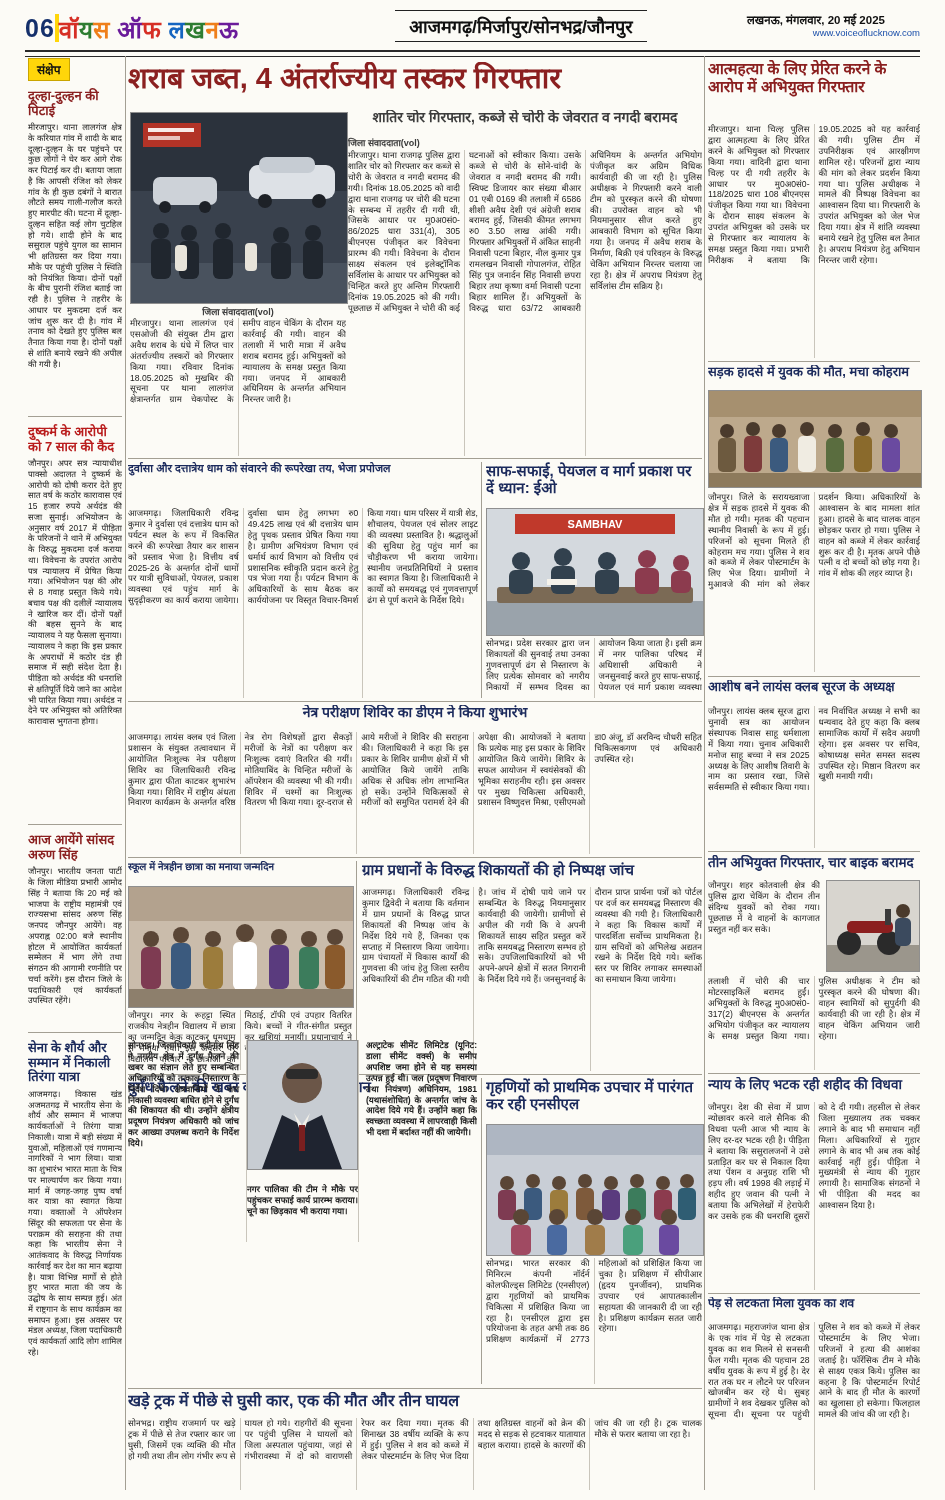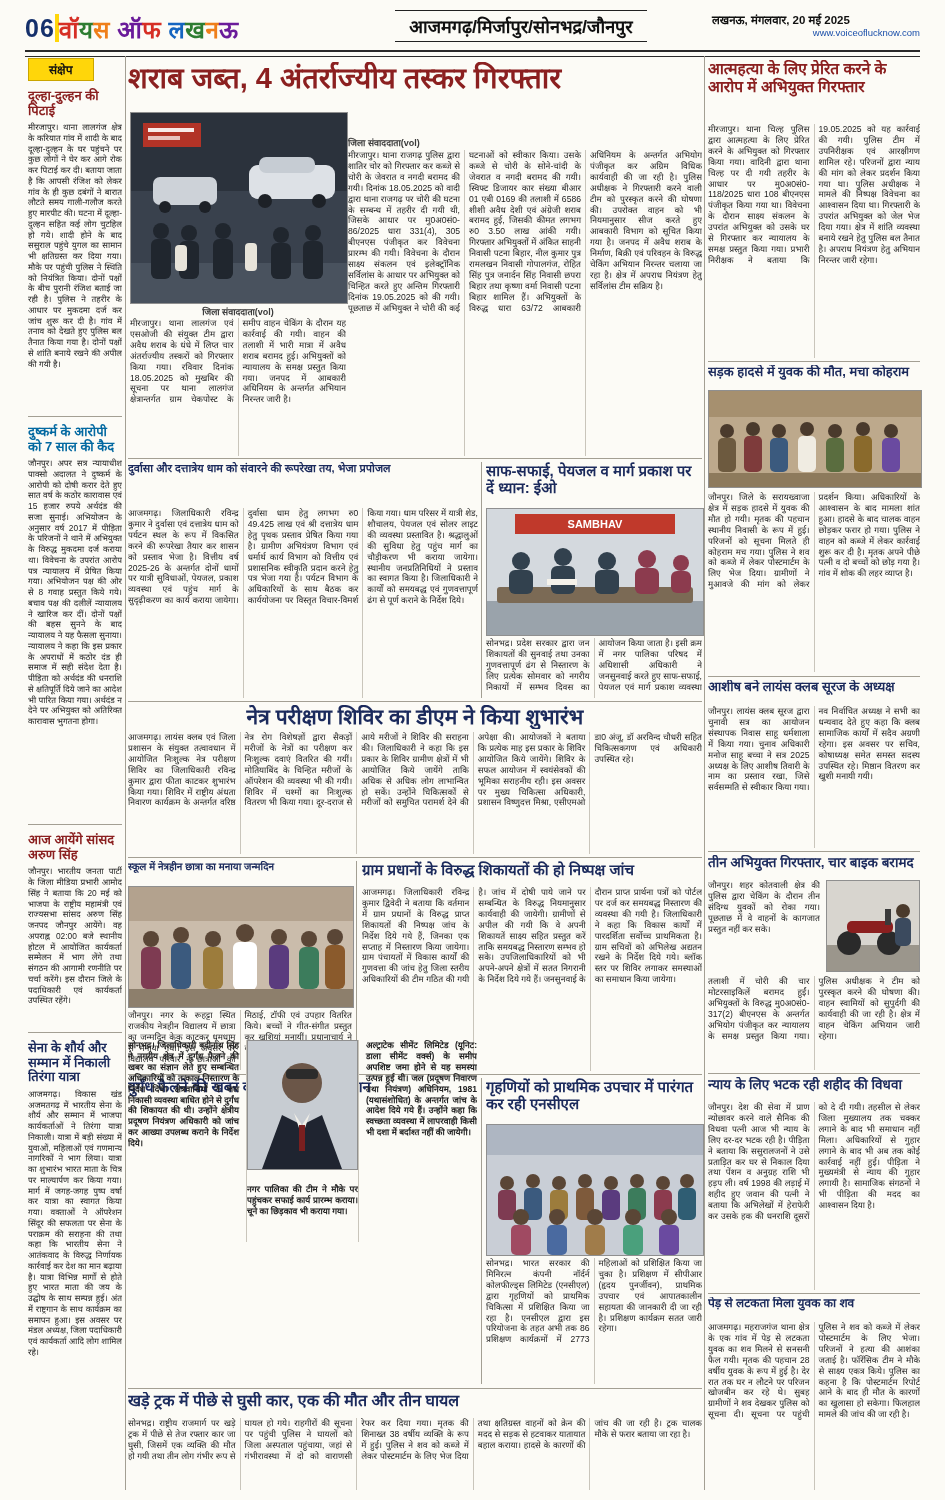--- a/index.html
+++ b/index.html
@@ -13,26 +13,26 @@
   .hl{font-weight:bold;color:#1b2a5c;line-height:1.14;overflow:hidden;}
   .maroon{color:#8b2020;}
   .byline{font-size:9px;font-weight:bold;color:#3a3a3a;}
   .photo{border:1px solid #8f8f8f;background:#cfd3d8;overflow:hidden;}
   .photo svg{width:100%;height:100%;display:block;}
   .hrule{position:absolute;height:1px;background:#a39f93;}
   .vrule{position:absolute;width:1px;background:#a39f93;}
   .brieftitle{font-weight:bold;font-size:13px;line-height:1.12;margin:8px 0 4px 0;}
   .brief-body{font-size:8.4px;line-height:1.28;text-align:justify;overflow:hidden;}
   .seclabel{display:inline-block;background:#ffd60a;color:#111;font-weight:bold;
-            font-size:12px;padding:2px 20px;border:1px solid #caa500;}
+            font-size:12px;padding:2px 8px;border:1px solid #caa500;}
   .hdr-num{font-size:25px;font-weight:bold;color:#15306b;letter-spacing:1px;}
   .hdr-name{font-size:24px;font-weight:bold;letter-spacing:.5px;}
   .hdr-region{font-size:18px;font-weight:bold;color:#101010;border-top:1.5px solid #222;
               border-bottom:1.5px solid #222;padding:3px 14px;white-space:nowrap;}
-  .hdr-date{font-size:11.5px;font-weight:bold;color:#101010;text-align:left;}
+  .hdr-date{font-size:11.5px;font-weight:bold;color:#101010;text-align:center;}
   .hdr-web{font-size:9.5px;color:#1a4faa;text-align:right;}
   .dbl{position:absolute;left:25px;right:25px;top:50px;height:4px;
        border-top:2px solid #2a2a2a;border-bottom:1px solid #2a2a2a;}
 </style>
 </head>
 <body>
 
 <div class="page">
 
   <div class="abs" style="left:25px;top:8px;width:310px;height:40px;display:flex;align-items:center;gap:0;">
@@ -52,33 +52,34 @@
   <div class="vrule" style="left:125px;top:56px;height:1434px;"></div>
   <div class="vrule" style="left:704px;top:56px;height:1434px;"></div>
 
   <div class="abs" style="left:28px;top:58px;width:94px;height:1432px;overflow:hidden;">
     <span class="seclabel">संक्षेप</span>
 
     <div class="brieftitle maroon">दूल्हा-दुल्हन की पिटाई</div>
     <div class="brief-body" style="height:288px;">मीरजापुर। थाना लालगंज क्षेत्र के करियात गांव में शादी के बाद दूल्हा-दुल्हन के घर पहुंचने पर कुछ लोगों ने घेर कर आगे रोक कर पिटाई कर दी। बताया जाता है कि आपसी रंजिश को लेकर गांव के ही कुछ दबंगों ने बारात लौटते समय गाली-गलौज करते हुए मारपीट की। घटना में दूल्हा-दुल्हन सहित कई लोग चुटहिल हो गये। शादी होने के बाद ससुराल पहुंचे युगल का सामान भी क्षतिग्रस्त कर दिया गया। मौके पर पहुंची पुलिस ने स्थिति को नियंत्रित किया। दोनों पक्षों के बीच पुरानी रंजिश बताई जा रही है। पुलिस ने तहरीर के आधार पर मुकदमा दर्ज कर जांच शुरू कर दी है। गांव में तनाव को देखते हुए पुलिस बल तैनात किया गया है। दोनों पक्षों से शांति बनाये रखने की अपील की गयी है।</div>
     <div style="height:1px;background:#a39f93;margin:6px 0;"></div>
 
-    <div class="brieftitle" style="color:#0369a1;">दुष्कर्म के आरोपी को 7 साल की कैद</div>
+    <div class="brieftitle" style="color:#b91c1c;">दुष्कर्म के आरोपी को 7 साल की कैद</div>
     <div class="brief-body" style="height:360px;">जौनपुर। अपर सत्र न्यायाधीश पाक्सो अदालत ने दुष्कर्म के आरोपी को दोषी करार देते हुए सात वर्ष के कठोर कारावास एवं 15 हजार रुपये अर्थदंड की सजा सुनाई। अभियोजन के अनुसार वर्ष 2017 में पीड़िता के परिजनों ने थाने में अभियुक्त के विरुद्ध मुकदमा दर्ज कराया था। विवेचना के उपरांत आरोप पत्र न्यायालय में प्रेषित किया गया। अभियोजन पक्ष की ओर से 8 गवाह प्रस्तुत किये गये। बचाव पक्ष की दलीलें न्यायालय ने खारिज कर दीं। दोनों पक्षों की बहस सुनने के बाद न्यायालय ने यह फैसला सुनाया। न्यायालय ने कहा कि इस प्रकार के अपराधों में कठोर दंड ही समाज में सही संदेश देता है। पीड़िता को अर्थदंड की धनराशि से क्षतिपूर्ति दिये जाने का आदेश भी पारित किया गया। अर्थदंड न देने पर अभियुक्त को अतिरिक्त कारावास भुगतना होगा।</div>
     <div style="height:1px;background:#a39f93;margin:6px 0;"></div>
 
     <div class="brieftitle maroon">आज आयेंगे सांसद अरुण सिंह</div>
     <div class="brief-body" style="height:160px;">जौनपुर। भारतीय जनता पार्टी के जिला मीडिया प्रभारी आमोद सिंह ने बताया कि 20 मई को भाजपा के राष्ट्रीय महामंत्री एवं राज्यसभा सांसद अरुण सिंह जनपद जौनपुर आयेंगे। वह अपराह्न 02:00 बजे स्थानीय होटल में आयोजित कार्यकर्ता सम्मेलन में भाग लेंगे तथा संगठन की आगामी रणनीति पर चर्चा करेंगे। इस दौरान जिले के पदाधिकारी एवं कार्यकर्ता उपस्थित रहेंगे।</div>
     <div style="height:1px;background:#a39f93;margin:6px 0;"></div>
 
     <div class="brieftitle" style="color:#1b2a5c;">सेना के शौर्य और सम्मान में निकाली तिरंगा यात्रा</div>
     <div class="brief-body" style="height:430px;">आजमगढ़। विकास खंड अजमतगढ़ में भारतीय सेना के शौर्य और सम्मान में भाजपा कार्यकर्ताओं ने तिरंगा यात्रा निकाली। यात्रा में बड़ी संख्या में युवाओं, महिलाओं एवं गणमान्य नागरिकों ने भाग लिया। यात्रा का शुभारंभ भारत माता के चित्र पर माल्यार्पण कर किया गया। मार्ग में जगह-जगह पुष्प वर्षा कर यात्रा का स्वागत किया गया। वक्ताओं ने ऑपरेशन सिंदूर की सफलता पर सेना के पराक्रम की सराहना की तथा कहा कि भारतीय सेना ने आतंकवाद के विरुद्ध निर्णायक कार्रवाई कर देश का मान बढ़ाया है। यात्रा विभिन्न मार्गों से होते हुए भारत माता की जय के उद्घोष के साथ सम्पन्न हुई। अंत में राष्ट्रगान के साथ कार्यक्रम का समापन हुआ। इस अवसर पर मंडल अध्यक्ष, जिला पदाधिकारी एवं कार्यकर्ता आदि लोग शामिल रहे।</div>
   </div>
 
   <div class="abs hl maroon" style="left:128px;top:62px;width:574px;height:44px;font-size:29px;text-align:left;">शराब जब्त, 4 अंतर्राज्यीय तस्कर गिरफ्तार</div>
+  <div class="abs hl" style="left:348px;top:110px;width:354px;height:24px;font-size:14px;color:#3c3c3c;text-align:center;">शातिर चोर गिरफ्तार, कब्जे से चोरी के जेवरात व नगदी बरामद</div>
 
   <div class="abs photo" style="left:130px;top:112px;width:216px;height:190px;">
     <svg viewBox="0 0 216 190" preserveAspectRatio="none">
       <rect width="216" height="190" fill="#39414d"></rect>
       <rect width="216" height="78" fill="#2b323c"></rect>
       <rect x="12" y="10" width="58" height="24" fill="#b23327"></rect>
       <rect x="17" y="15" width="46" height="4" fill="#ffffff" opacity="0.9"></rect>
       <rect x="17" y="23" width="32" height="4" fill="#ffffff" opacity="0.7"></rect>
       <rect y="150" width="216" height="40" fill="#49525e"></rect>
       <rect x="118" y="52" width="86" height="34" rx="9" fill="#dde1e6"></rect>
@@ -141,21 +142,21 @@
         <circle cx="194" cy="54" r="8"></circle>
           <rect x="184" y="62" width="20" height="22" rx="6"></rect>
       </g>
       <rect x="60" y="70" width="30" height="6" fill="#f5f2ea"></rect>
     </svg>
   </div>
   <div class="abs body c2" style="left:486px;top:638px;width:216px;height:60px;">सोनभद्र। प्रदेश सरकार द्वारा जन शिकायतों की सुनवाई तथा उनका गुणवत्तापूर्ण ढंग से निस्तारण के लिए प्रत्येक सोमवार को नगरीय निकायों में सम्भव दिवस का आयोजन किया जाता है। इसी क्रम में नगर पालिका परिषद में अधिशासी अधिकारी ने जनसुनवाई करते हुए साफ-सफाई, पेयजल एवं मार्ग प्रकाश व्यवस्था पर विशेष ध्यान देने के निर्देश दिये। प्राप्त 25 शिकायतों में से 21 का मौके पर ही निस्तारण किया गया। शेष शिकायतों के त्वरित निस्तारण हेतु सम्बन्धित लिपिकों को निर्देशित किया गया।</div>
 
   <div class="hrule" style="left:128px;top:701px;width:574px;"></div>
 
-  <div class="abs hl" style="left:128px;top:705px;width:574px;height:24px;font-size:21px;text-align:center;">नेत्र परीक्षण शिविर का डीएम ने किया शुभारंभ</div>
+  <div class="abs hl" style="left:128px;top:705px;width:574px;height:24px;font-size:14px;text-align:center;">नेत्र परीक्षण शिविर का डीएम ने किया शुभारंभ</div>
   <div class="abs body c5" style="left:128px;top:732px;width:574px;height:122px;">आजमगढ़। लायंस क्लब एवं जिला प्रशासन के संयुक्त तत्वावधान में आयोजित निःशुल्क नेत्र परीक्षण शिविर का जिलाधिकारी रविन्द्र कुमार द्वारा फीता काटकर शुभारंभ किया गया। शिविर में राष्ट्रीय अंधता निवारण कार्यक्रम के अन्तर्गत वरिष्ठ नेत्र रोग विशेषज्ञों द्वारा सैकड़ों मरीजों के नेत्रों का परीक्षण कर निःशुल्क दवाएं वितरित की गयीं। मोतियाबिंद के चिन्हित मरीजों के ऑपरेशन की व्यवस्था भी की गयी। शिविर में चश्मों का निःशुल्क वितरण भी किया गया। दूर-दराज से आये मरीजों ने शिविर की सराहना की। जिलाधिकारी ने कहा कि इस प्रकार के शिविर ग्रामीण क्षेत्रों में भी आयोजित किये जायेंगे ताकि अधिक से अधिक लोग लाभान्वित हो सकें। उन्होंने चिकित्सकों से मरीजों को समुचित परामर्श देने की अपेक्षा की। आयोजकों ने बताया कि प्रत्येक माह इस प्रकार के शिविर आयोजित किये जायेंगे। शिविर के सफल आयोजन में स्वयंसेवकों की भूमिका सराहनीय रही। इस अवसर पर मुख्य चिकित्सा अधिकारी, प्रशासन विष्णुदत्त मिश्रा, एसीएमओ डा0 अंजू, डॉ अरविन्द चौधरी सहित चिकित्सकगण एवं अधिकारी उपस्थित रहे।</div>
 
   <div class="hrule" style="left:128px;top:857px;width:574px;"></div>
 
   <div class="abs hl" style="left:128px;top:861px;width:224px;height:22px;font-size:10px;">स्कूल में नेत्रहीन छात्रा का मनाया जन्मदिन</div>
   <div class="abs photo" style="left:128px;top:886px;width:224px;height:120px;">
     <svg viewBox="0 0 224 120" preserveAspectRatio="none">
       <rect width="224" height="120" fill="#cabcab"></rect>
       <rect y="0" width="224" height="34" fill="#b3a28e"></rect>
       <g>

